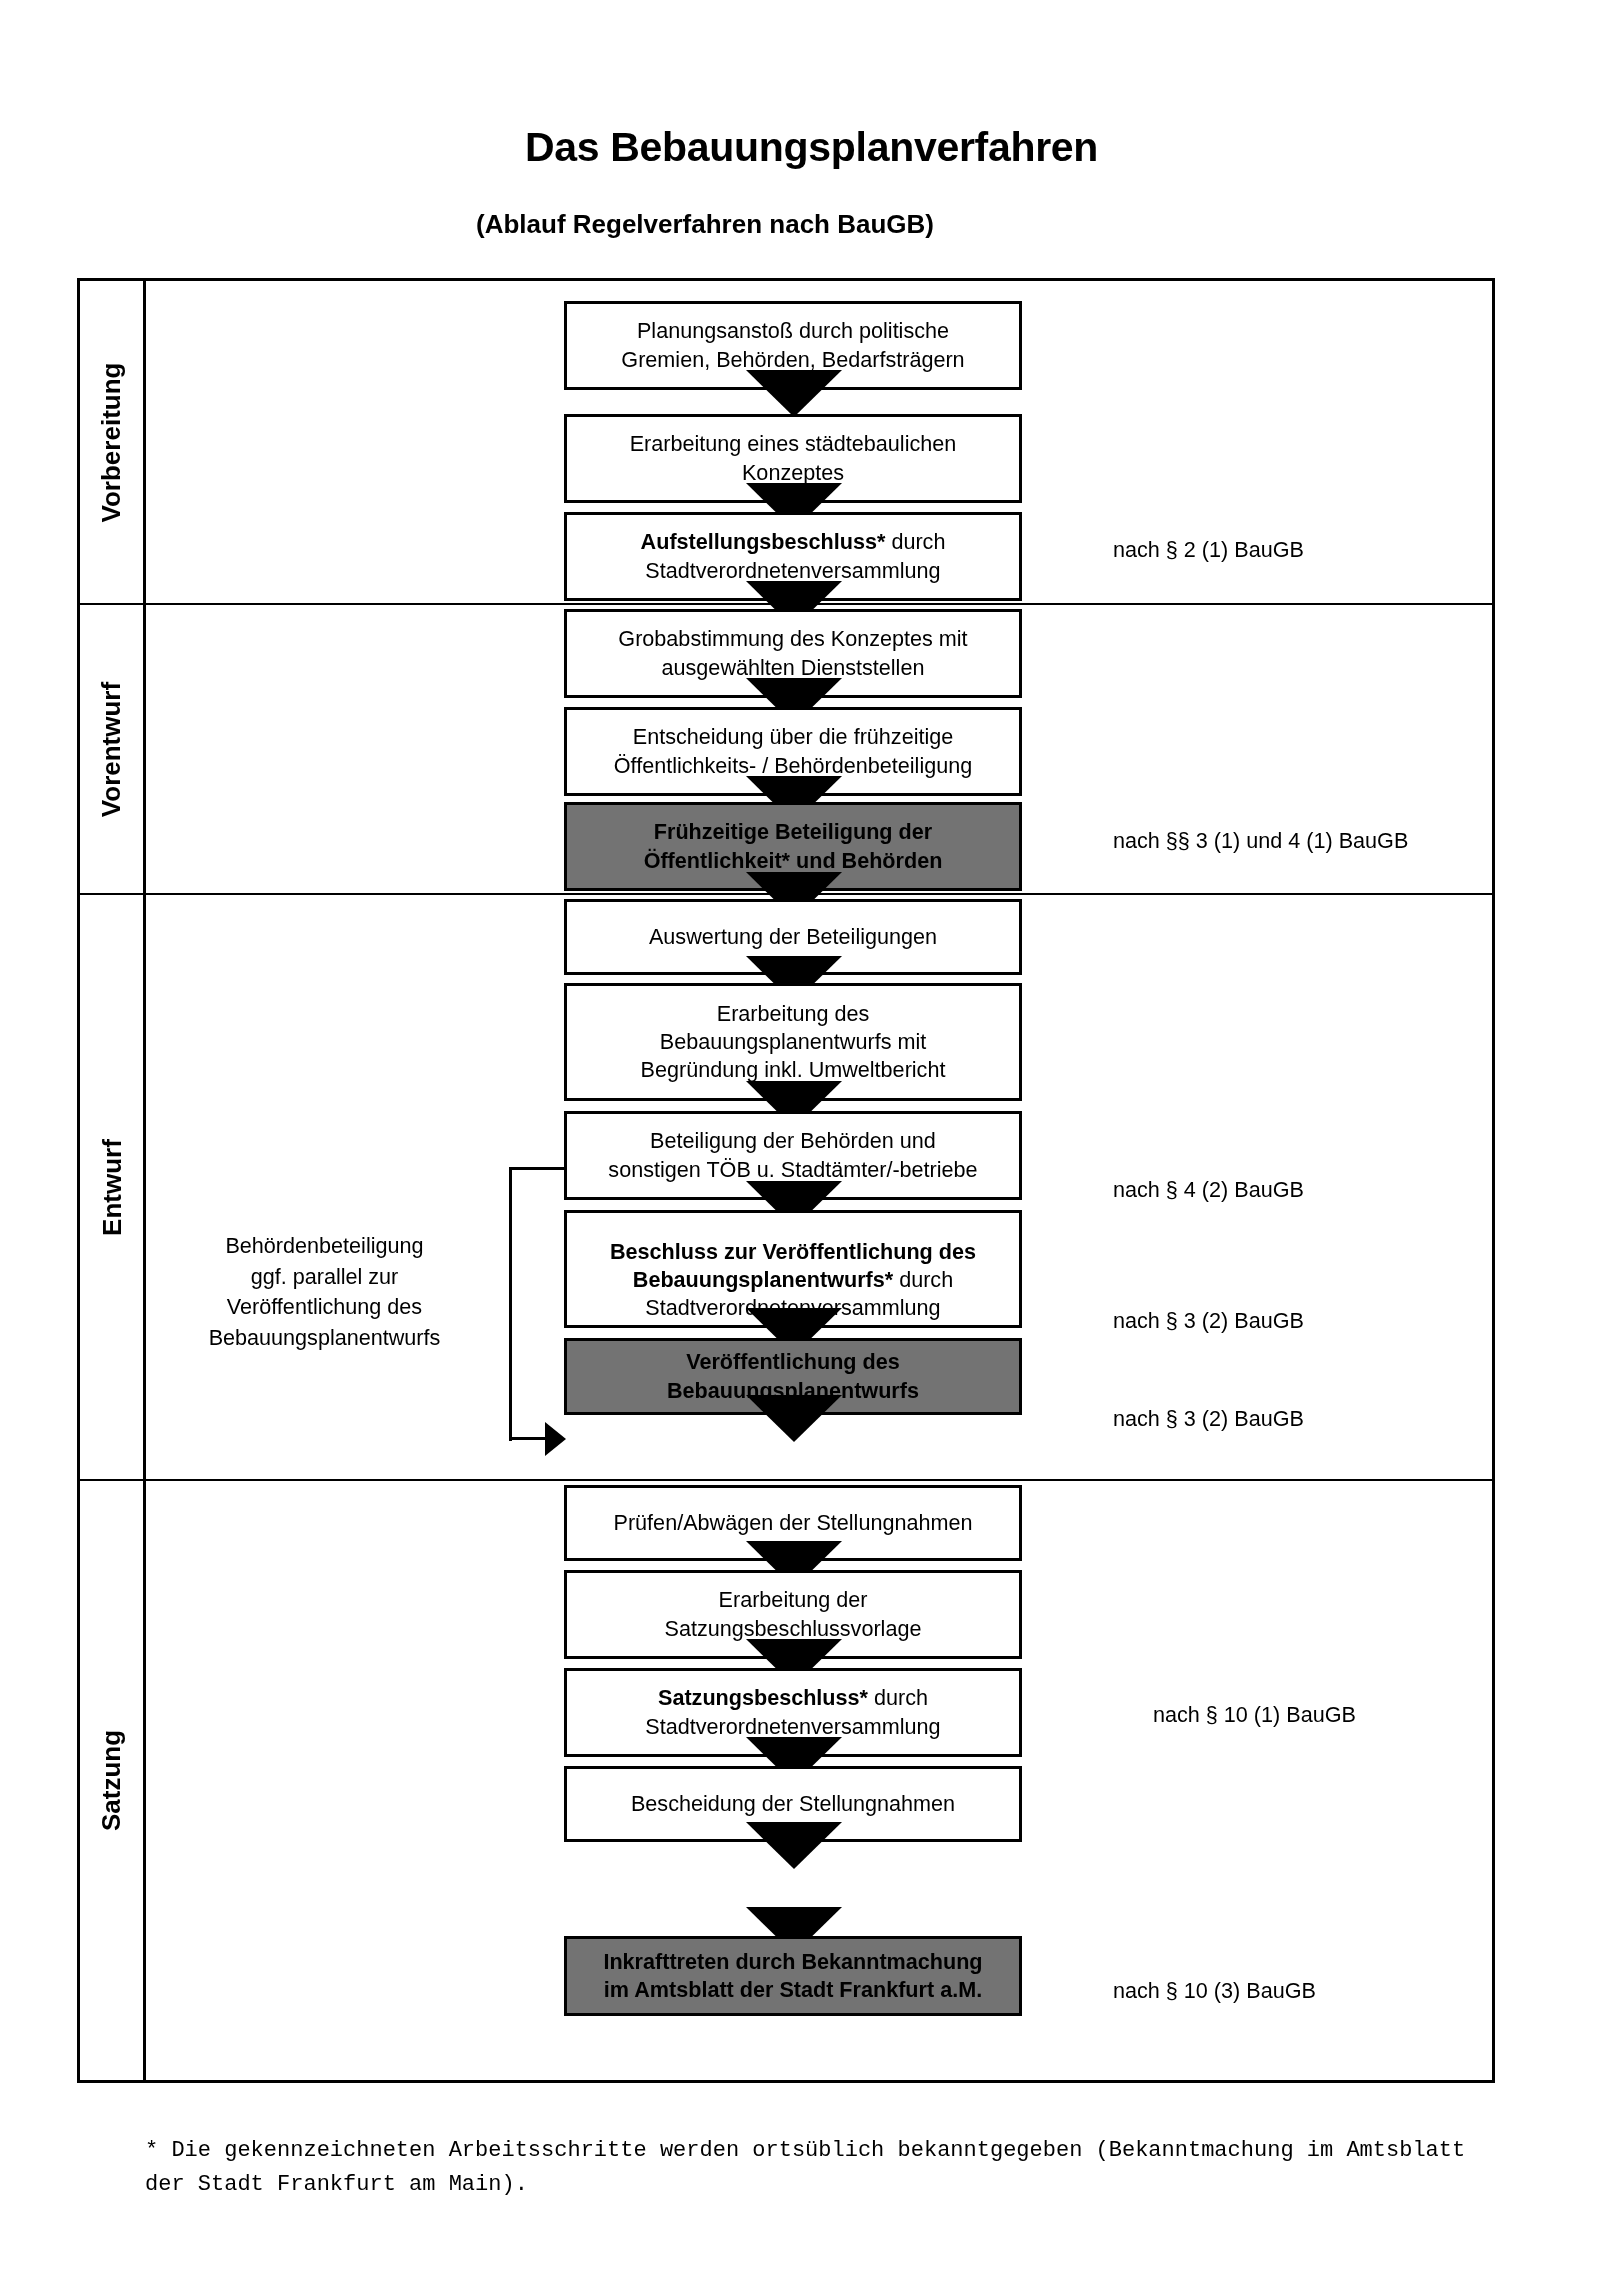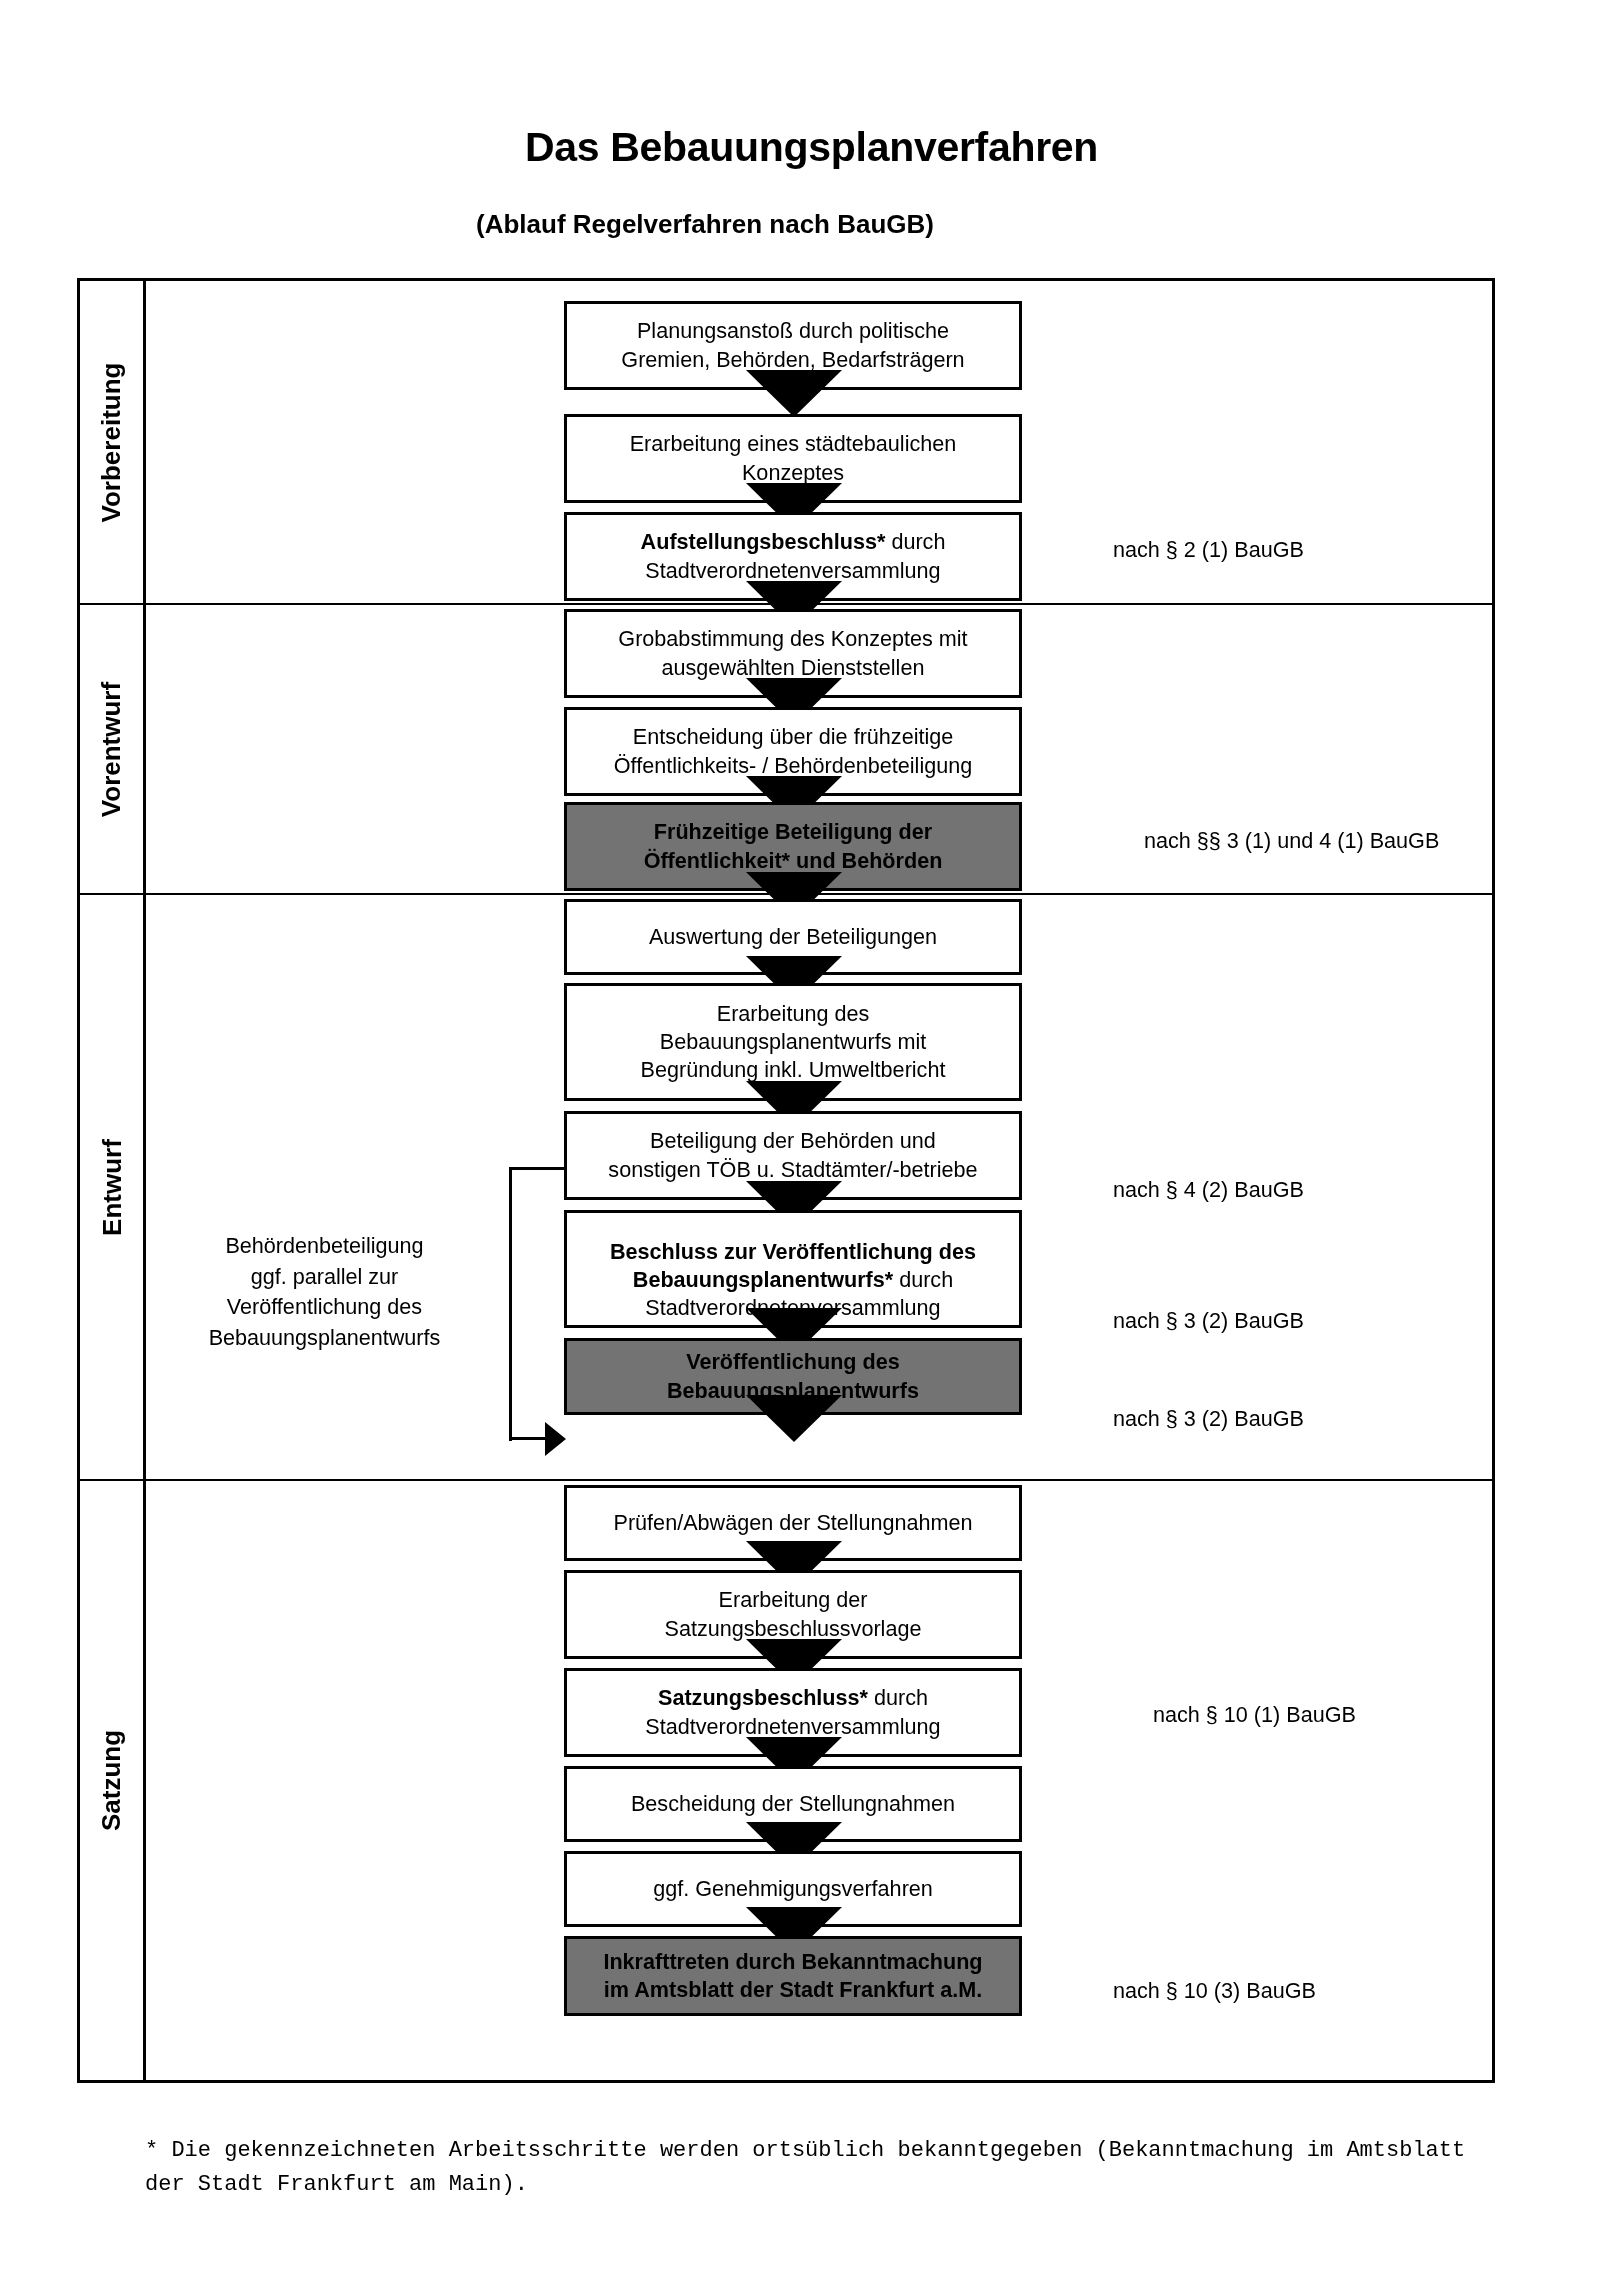--- a/index.html
+++ b/index.html
@@ -272,31 +272,28 @@
   <div class="fbox" style="top:1668px;height:89px;">
     <div><b>Satzungsbeschluss*</b><span> durch</span><br><span>Stadtverordnetenversammlung</span></div>
   </div>
   <div class="darrow" style="top:1737px;"></div>
 
   <div class="fbox" style="top:1766px;height:76px;">
     <div><span>Bescheidung der Stellungnahmen</span></div>
   </div>
   <div class="darrow" style="top:1822px;"></div>
 
-  <div class="fbox" style="top:1851px;height:76px;">
-    <div><span>ggf. Genehmigungsverfahren</span></div>
-  </div>
   <div class="darrow" style="top:1907px;"></div>
 
   <div class="fbox blue" style="top:1936px;height:80px;">
     <div><b>Inkrafttreten</b><span> durch Bekanntmachung</span><br><span>im Amtsblatt der Stadt Frankfurt a.M.</span></div>
   </div>
 
   <div class="lawref" style="top:537px;">nach § 2 (1) BauGB</div>
-  <div class="lawref" style="top:828px;margin-left:31px;">nach §§ 3 (1) und 4 (1) BauGB</div>
+  <div class="lawref" style="top:828px;">nach §§ 3 (1) und 4 (1) BauGB</div>
   <div class="lawref" style="top:1177px;">nach § 4 (2) BauGB</div>
   <div class="lawref" style="top:1308px;">nach § 3 (2) BauGB</div>
   <div class="lawref" style="top:1406px;">nach § 3 (2) BauGB</div>
   <div class="lawref" style="top:1702px;margin-left:40px;">nach § 10 (1) BauGB</div>
   <div class="lawref" style="top:1978px;">nach § 10 (3) BauGB</div>
 
   <div class="footnote">* Die gekennzeichneten Arbeitsschritte werden ortsüblich bekanntgegeben (Bekanntmachung im Amtsblatt  der Stadt Frankfurt am Main).</div>
 
 </div>
 

